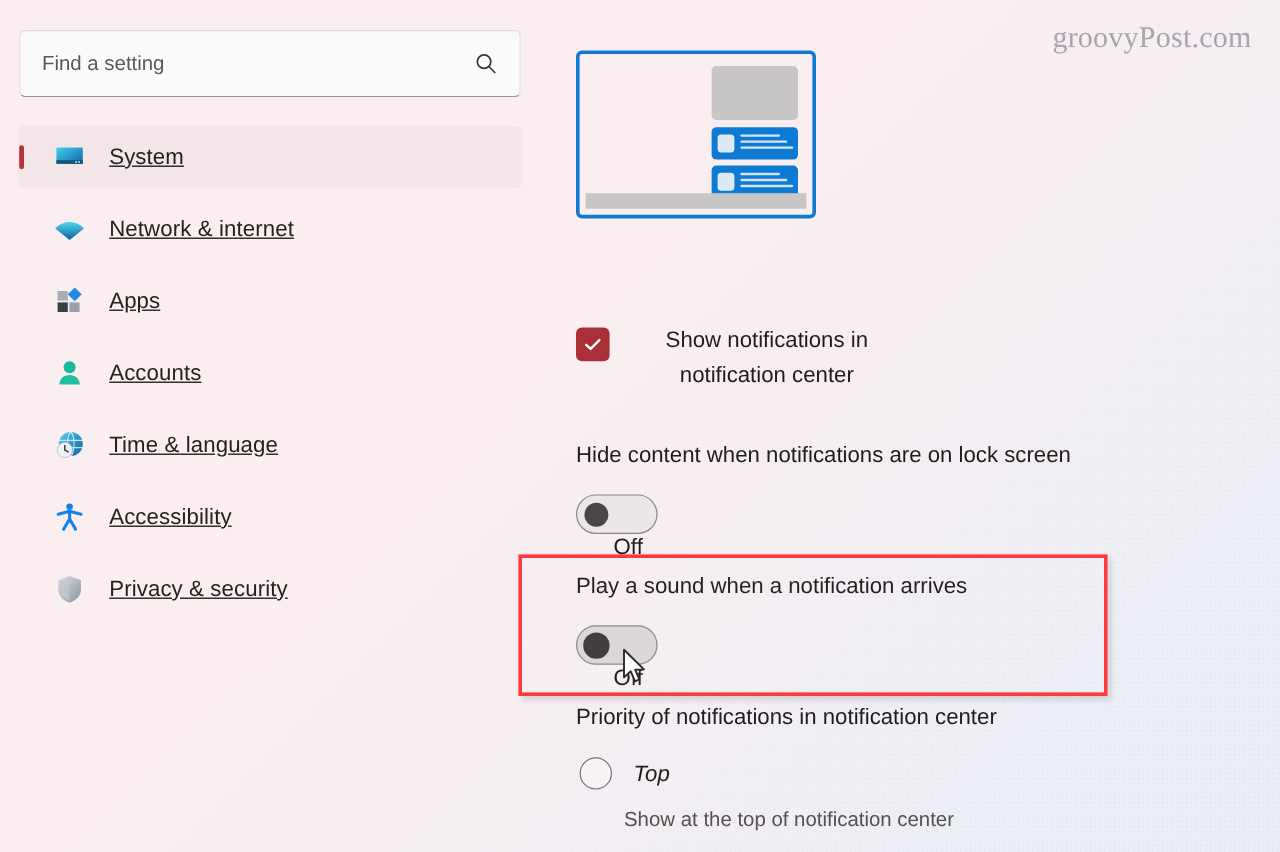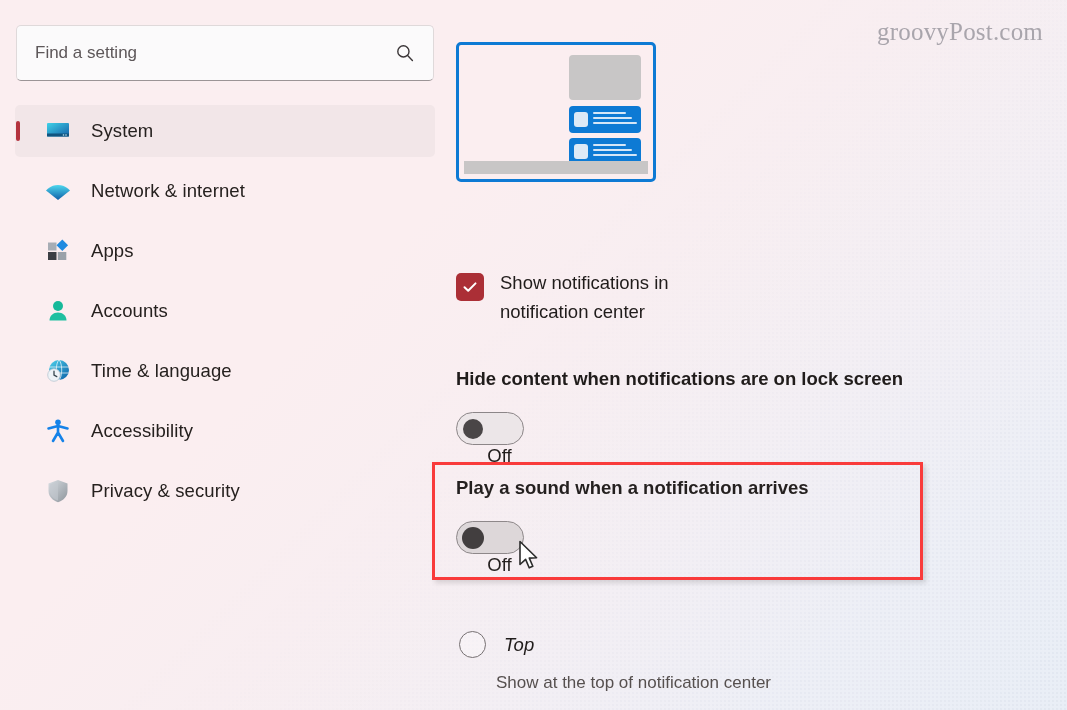--- a/index.html
+++ b/index.html
@@ -79,20 +79,21 @@
     width: 20px; height: 20px;
     flex: 0 0 auto;
     color: #3a3537;
     margin-right: 6px;
   }
 
   .nav-list {
     position: absolute;
     left: 0; top: 105px;
     width: 450px;
+    text-decoration: underline;
   }
   .nav-item {
     position: relative;
     height: 52px;
     margin: 0 15px 8px 15px;
     border-radius: 5px;
     display: flex;
     align-items: center;
     padding-left: 30px;
     box-sizing: border-box;
@@ -123,23 +124,24 @@
   .nav-label {
     font-size: 18.5px;
     color: #26211f;
     letter-spacing: 0.1px;
     white-space: nowrap;
   }
 
   
   #main {
     position: absolute;
-    left: 426px; top: 0;
+    left: 450px; top: 0;
     width: 617px;
     height: 514px;
+    text-align: center;
   }
 
   
   .preview {
     position: absolute;
     left: 30px;
     top: 42px;
     width: 200px;
     height: 140px;
     border: 3px solid #0d7ad4;
@@ -224,21 +226,20 @@
     line-height: 29px;
     max-width: 230px;
   }
 
   .setting-title {
     position: absolute;
     left: 30px;
     font-size: 18.5px;
     color: #201c1b;
     white-space: nowrap;
-    font-weight: bold;
   }
   #title-hide   { top: 368px; }
   #title-sound  { top: 477px; }
   #title-prio   { top: 586px; }
 
   .toggle-row {
     position: absolute;
     left: 30px;
     display: flex;
     align-items: center;
@@ -515,20 +516,21 @@
     </div>
 
     <div class="setting-title" id="title-sound">Play a sound when a notification arrives</div>
     <div class="toggle-row" id="row-sound">
       <span class="toggle hovered">
         <span class="knob"></span>
       </span>
       <span class="toggle-state">Off</span>
     </div>
 
+    <div class="setting-title" id="title-prio">Priority of notifications in notification center</div>
     <div class="radio-row">
       <span class="radio"></span>
       <span class="radio-label">Top</span>
     </div>
     <div class="radio-sub">Show at the top of notification center</div>
 
   </div>
 
   <div id="highlight"></div>
 

